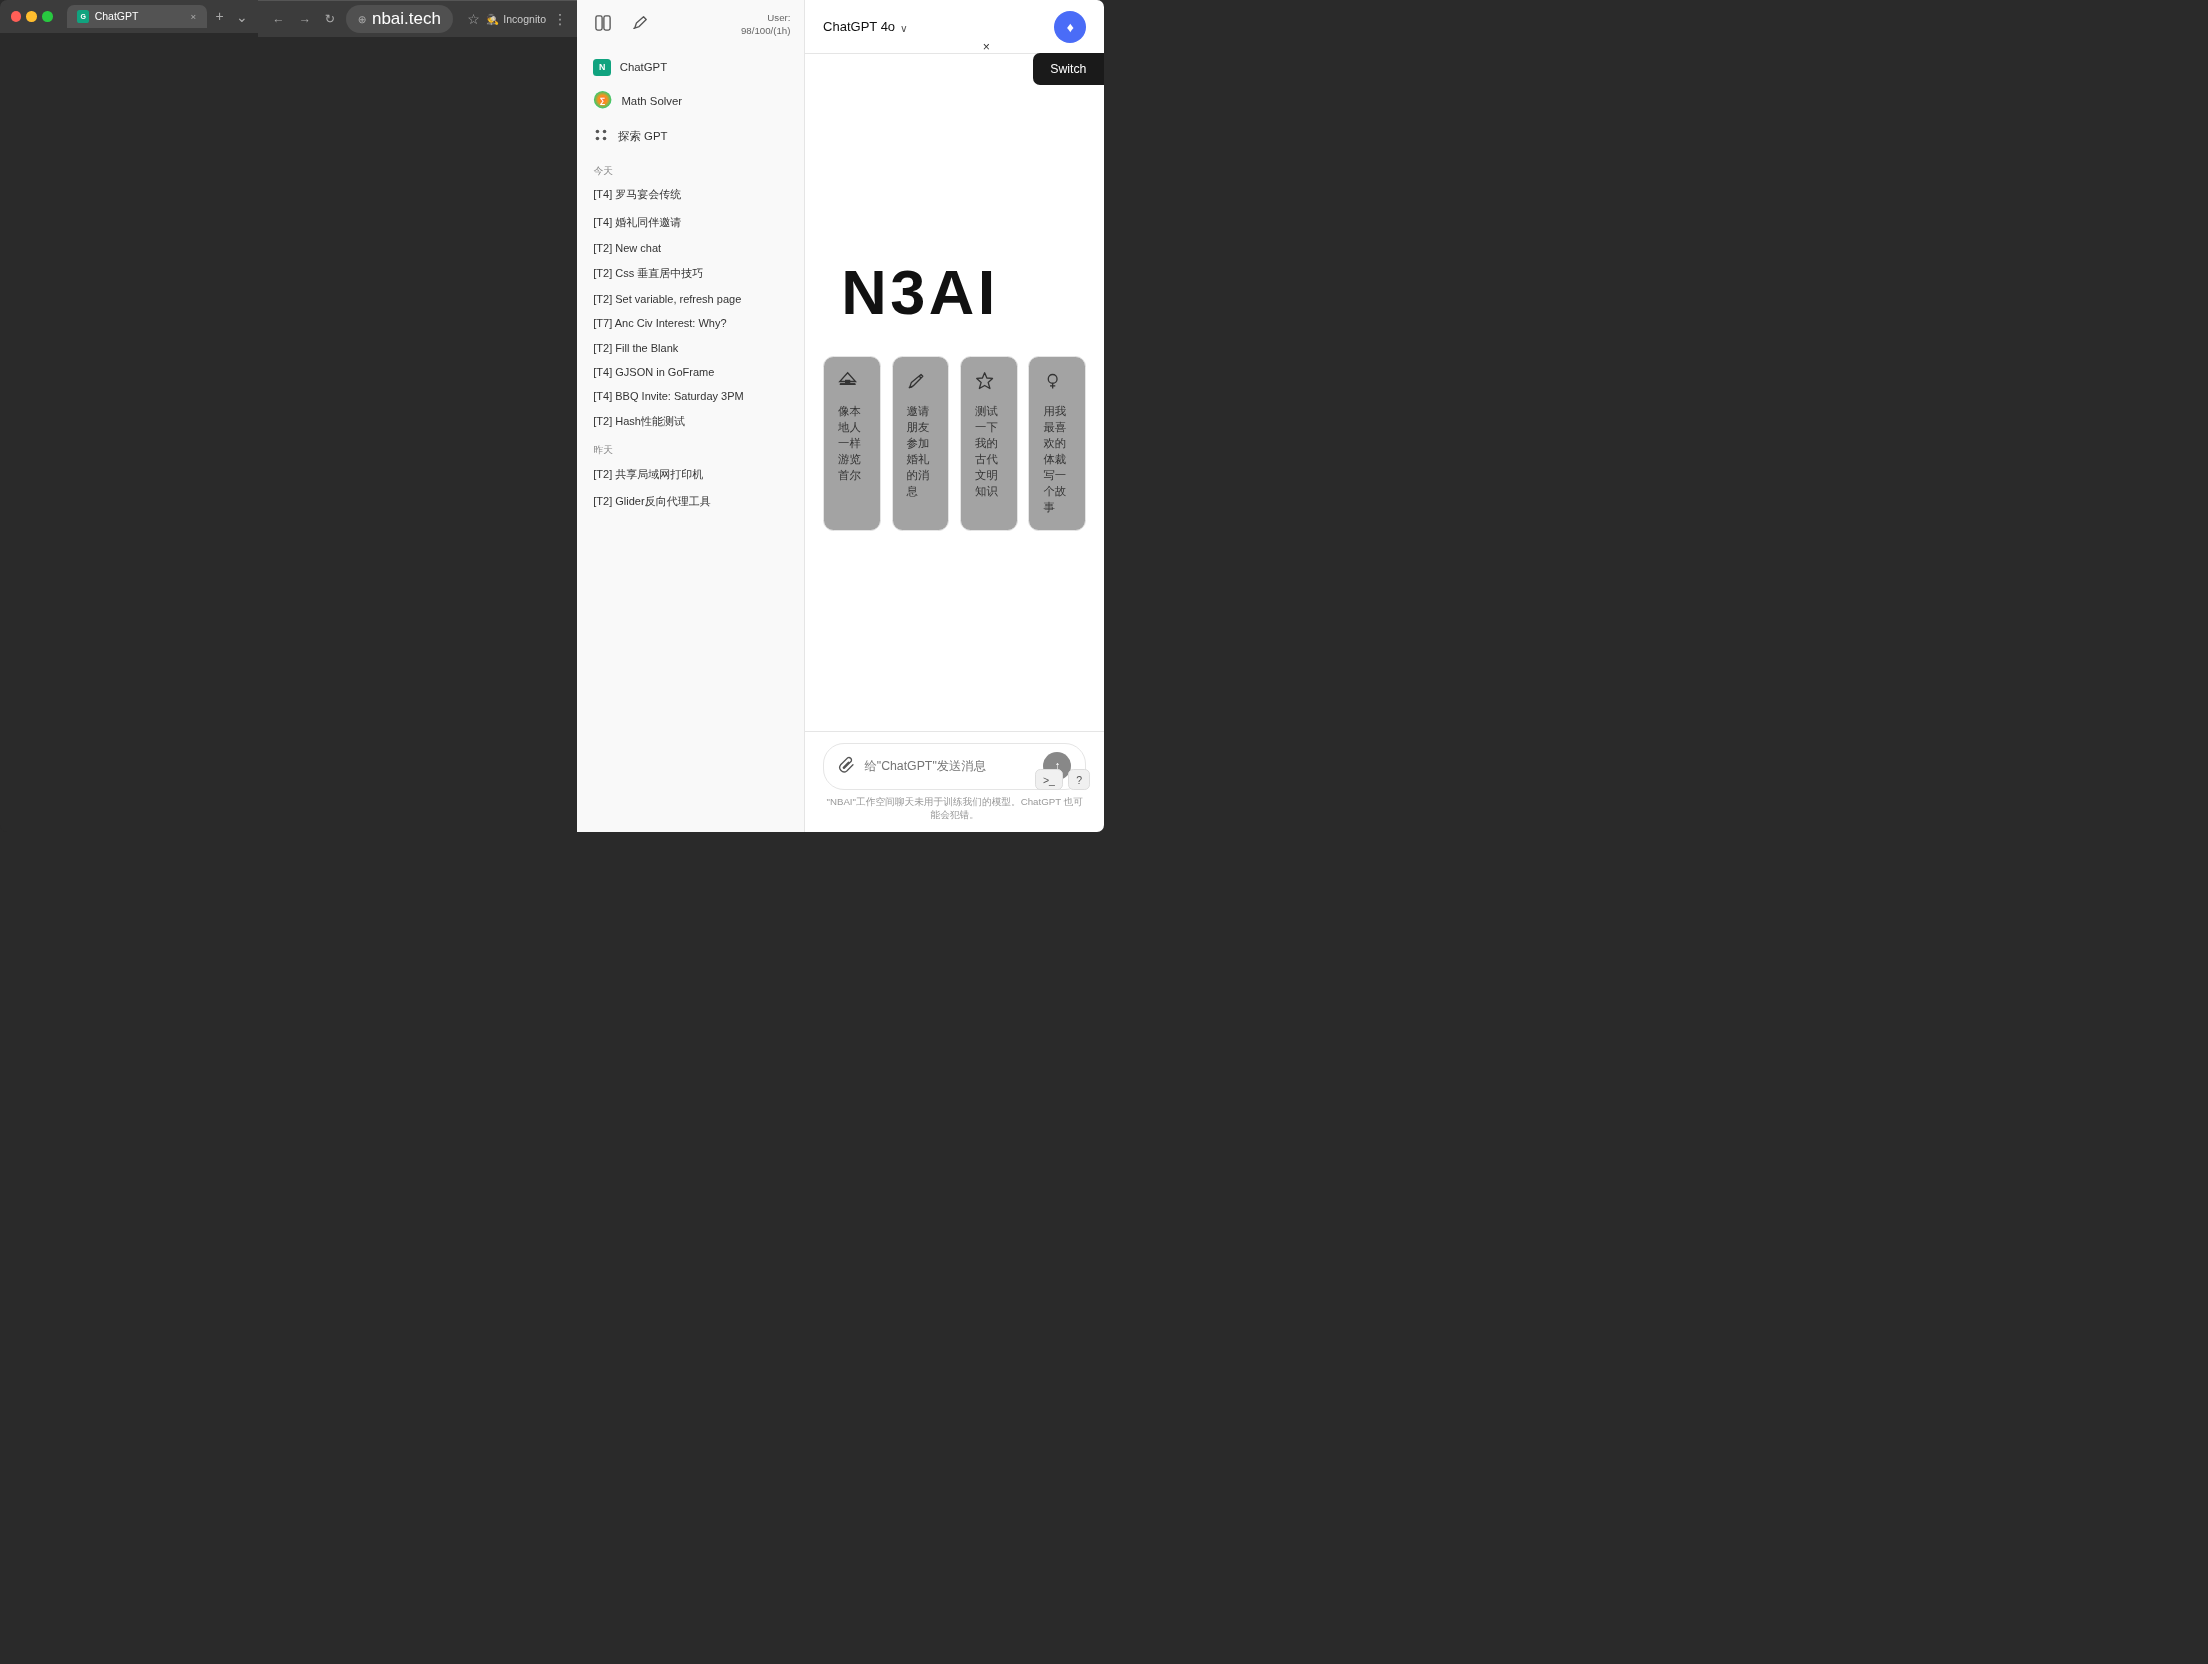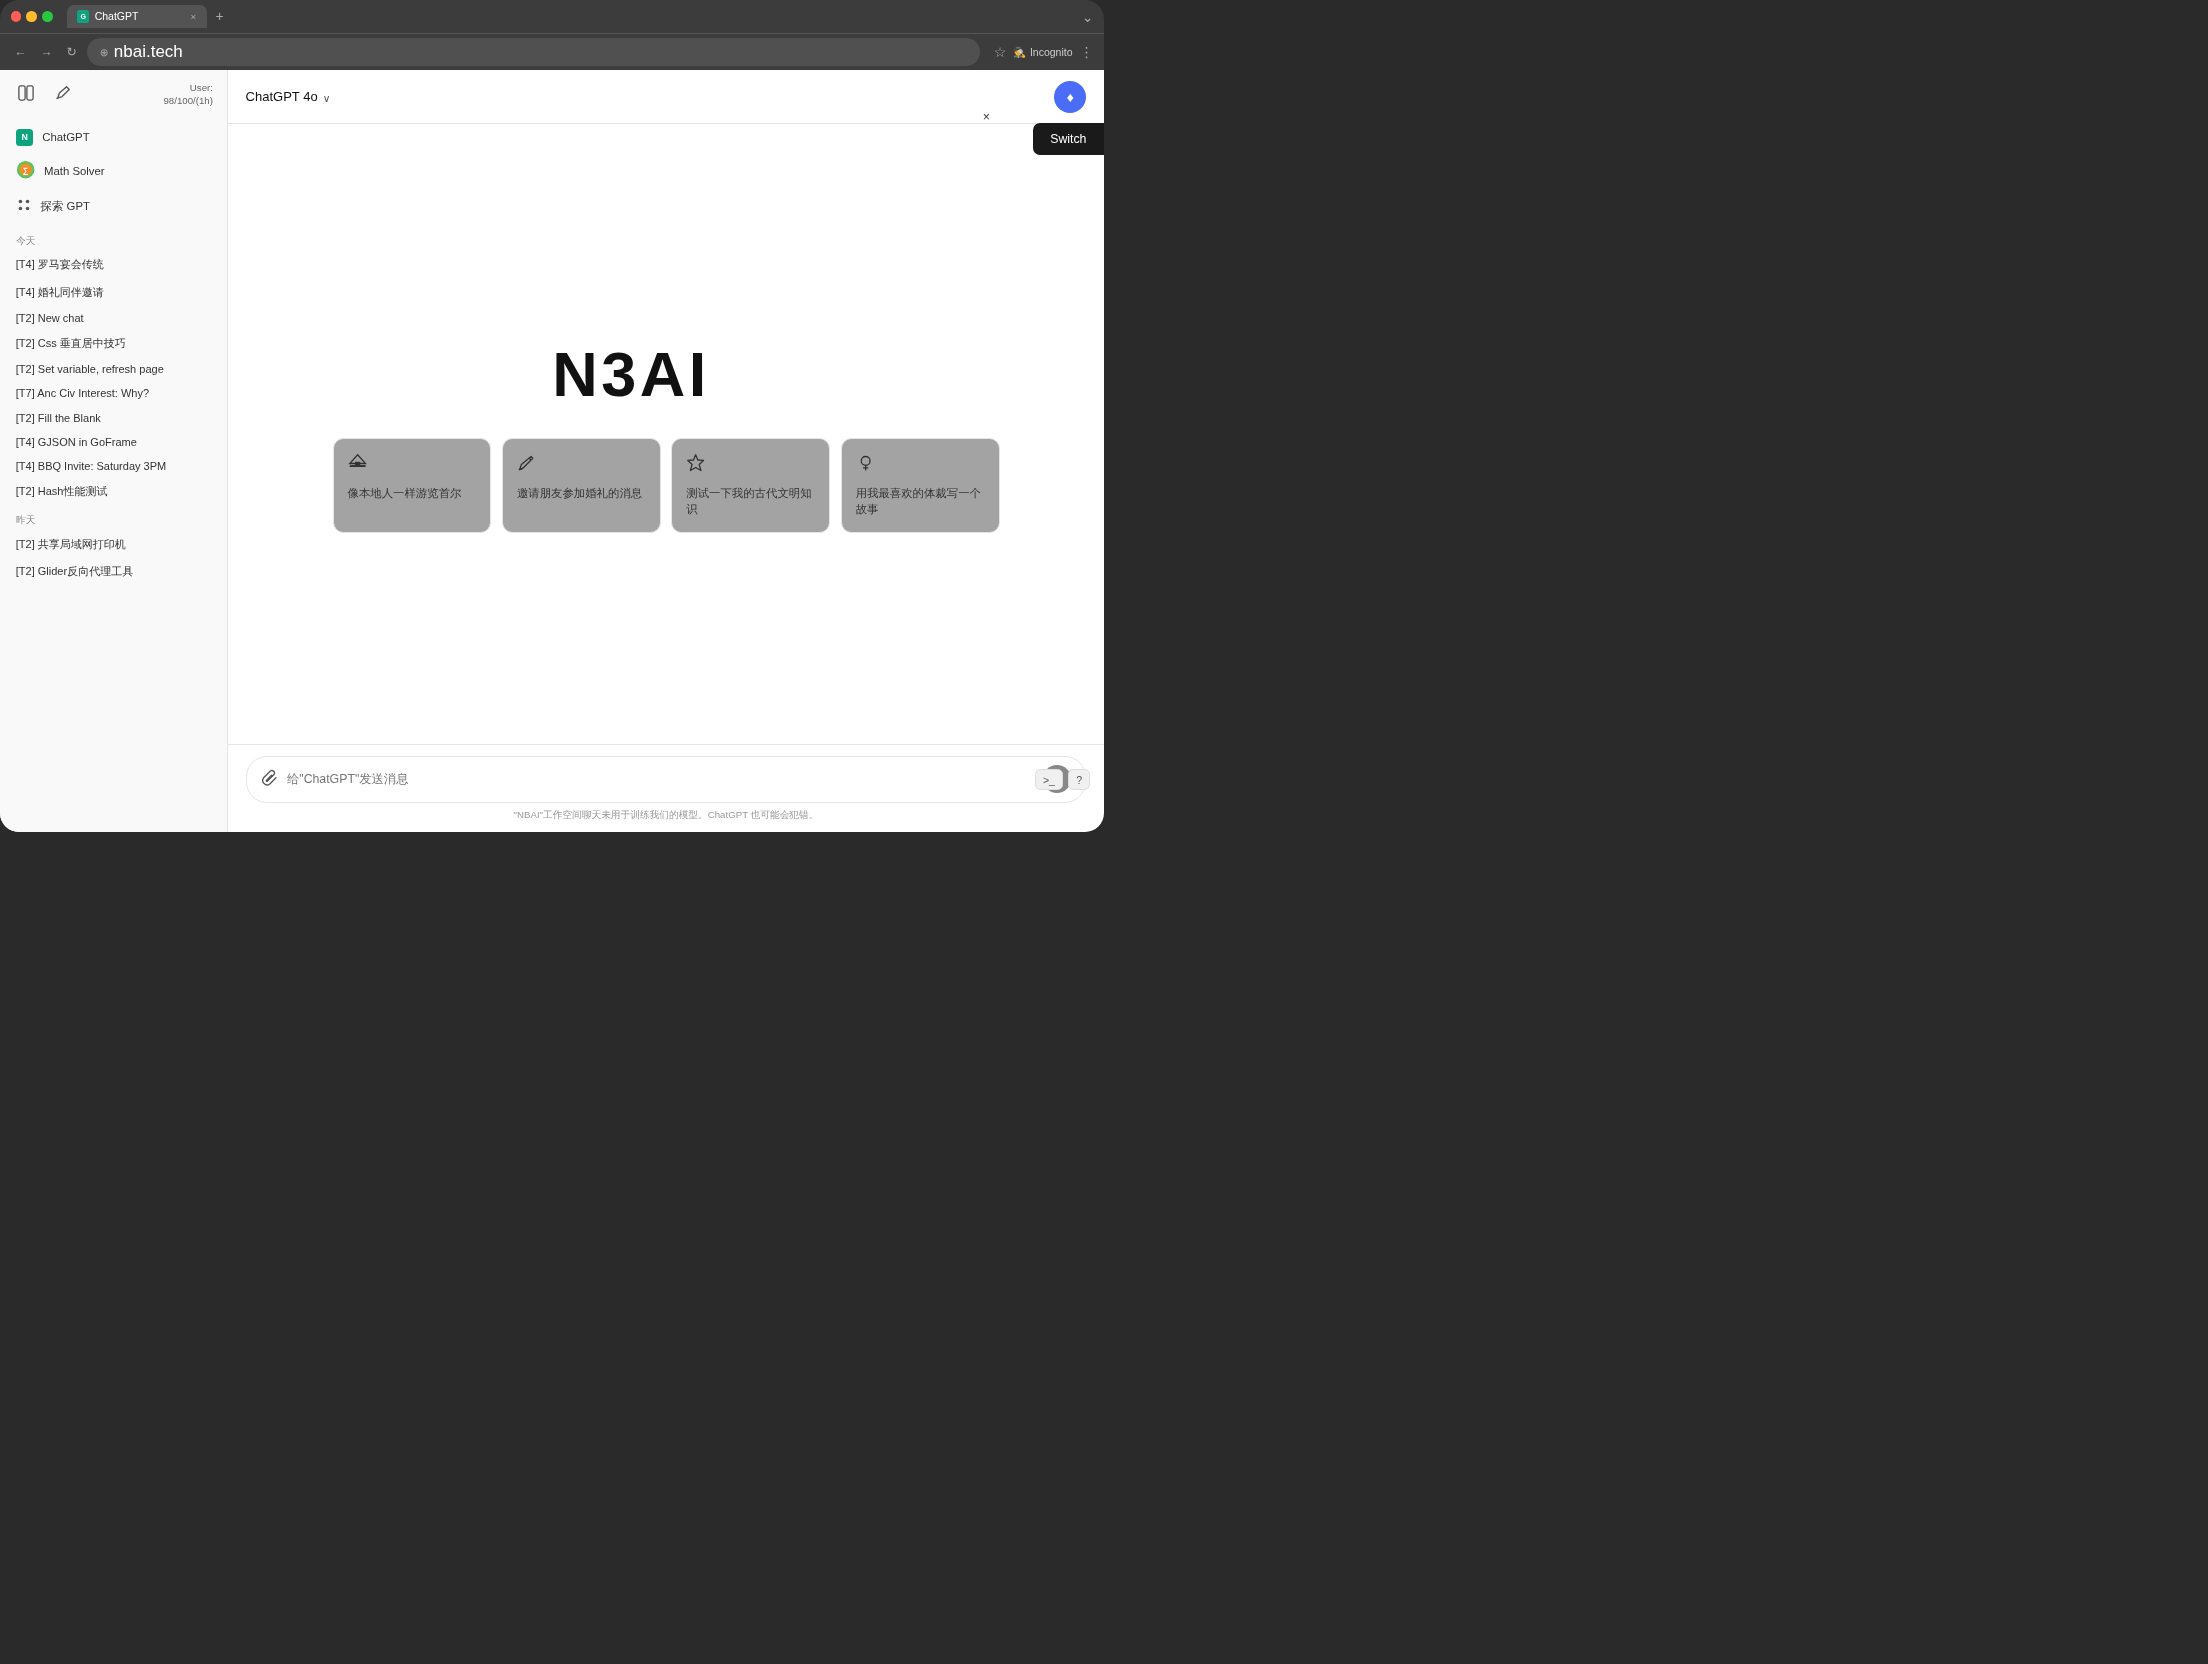--- a/index.html
+++ b/index.html
@@ -10,24 +10,24 @@
       height: 832px;
       overflow: hidden;
       font-size: 11.4px;
     }
 
     
     .browser-frame {
       width: 100%;
       height: 100%;
       background: #2a2a2a;
-      border-radius: 19px;
+      border-radius: 7px;
       overflow: hidden;
       display: flex;
-      flex-direction: column;
+      flex-direction: row;
     }
 
     .browser-titlebar {
       background: #3c3c3c;
       height: 33px;
       display: flex;
       align-items: center;
       padding: 0 10.5px;
       gap: 7px;
       flex-shrink: 0;

